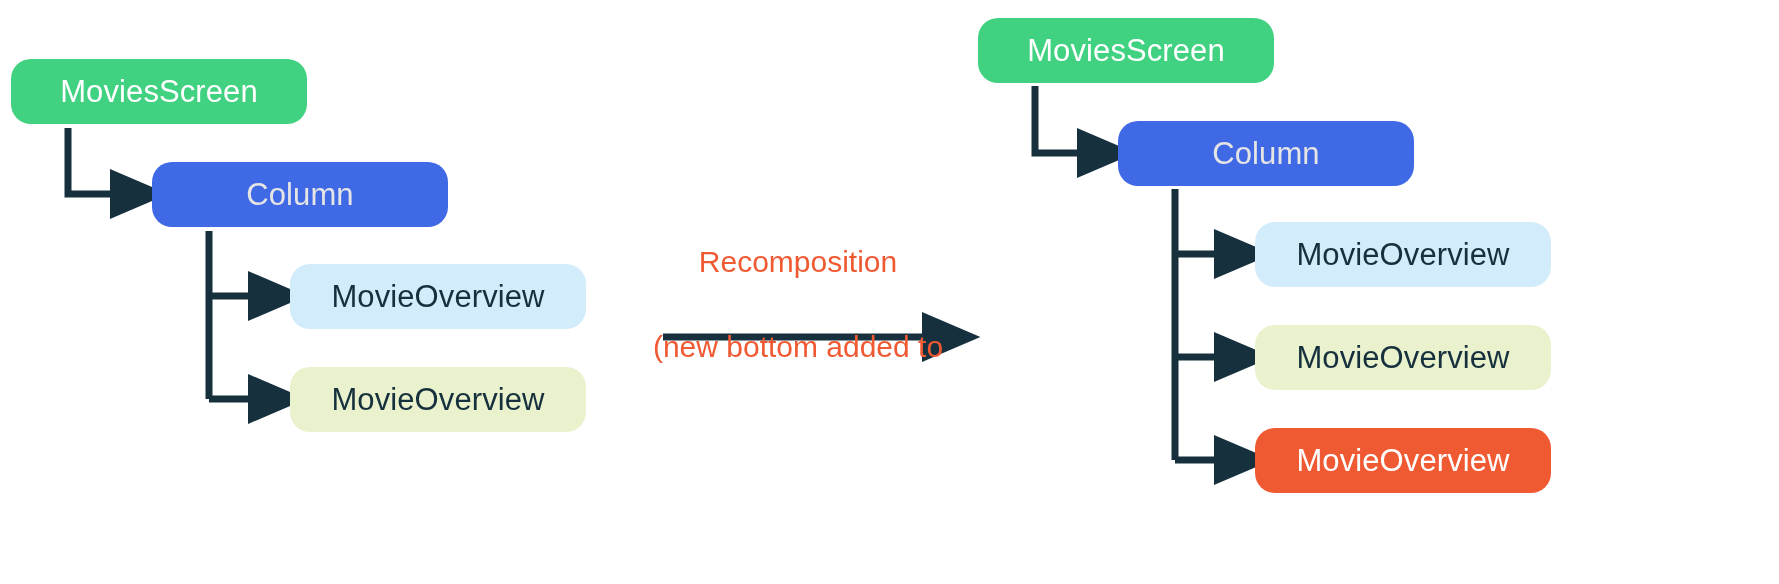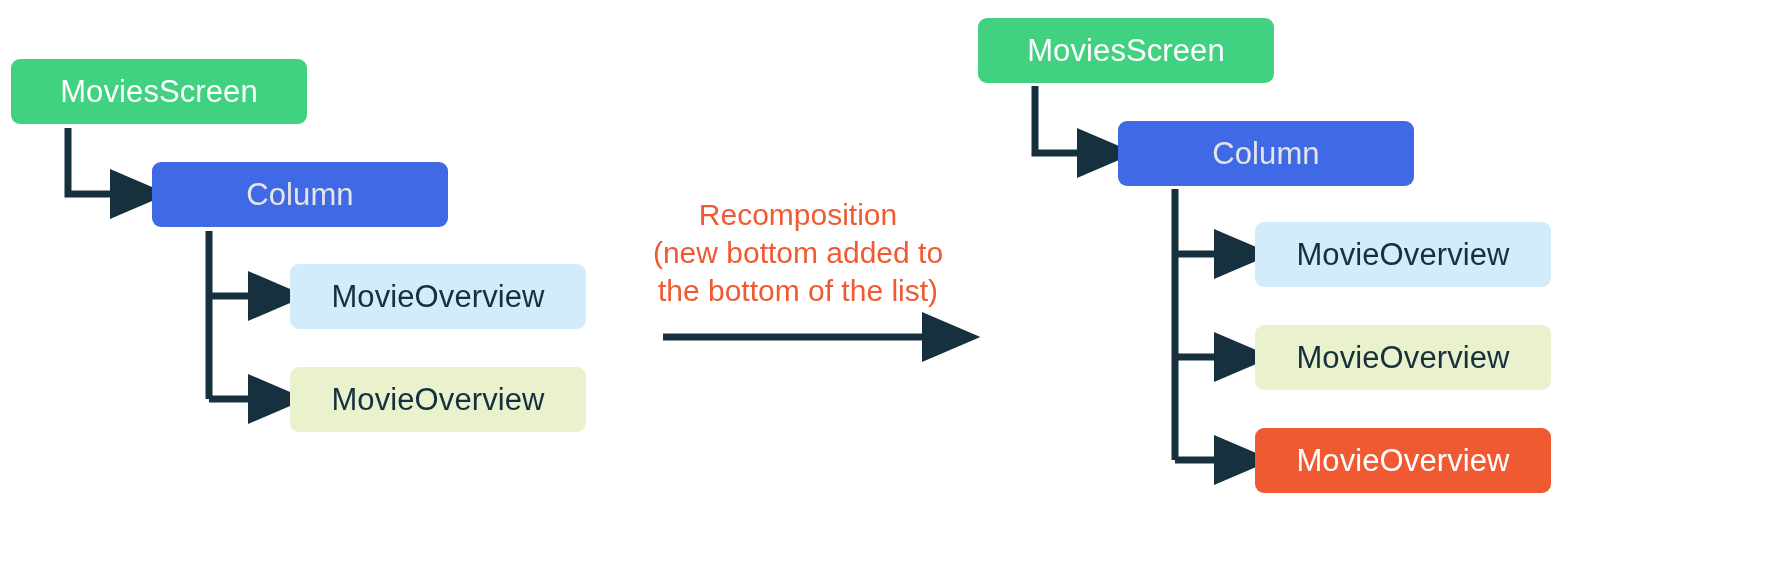--- a/index.html
+++ b/index.html
@@ -16,21 +16,21 @@
     width: 1779px;
     height: 584px;
     background: #ffffff;
     overflow: hidden;
   }
   .node {
     position: absolute;
     display: flex;
     align-items: center;
     justify-content: center;
-    border-radius: 9px;
+    border-radius: 20px;
     box-sizing: border-box;
     font-size: 31px;
     line-height: 1;
     letter-spacing: 0.1px;
     white-space: nowrap;
   }
   .node.green   { background: #41D281; color: #ffffff; }
   .node.blue    { background: #4069E5; color: #e5e5e5; }
   .node.lblue   { background: #D3ECFB; color: #16303D; }
   .node.lyellow { background: #E9F2CC; color: #16303D; }
@@ -47,21 +47,21 @@
   }
 
   .caption {
     position: absolute;
     text-align: center;
     color: #F05A33;
     font-size: 30px;
     line-height: 38px;
     white-space: nowrap;
   }
-  .caption .cap-line { display: block; }
+  .caption .cap-line { display: block; margin-top: 47px; }
 </style>
 </head>
 <body>
 
 <div id="stage">
 
   <svg class="edge-svg" viewBox="0 0 1779 584" xmlns="http://www.w3.org/2000/svg">
     <defs>
       <marker id="ah" markerWidth="9" markerHeight="9" refX="1.2" refY="4" orient="auto" markerUnits="strokeWidth">
         <path d="M0,0.4 L8.4,4 L0,7.6 z" fill="#16303D"></path>
@@ -98,21 +98,20 @@
 
   <div class="node blue" style="left:152px; top:162px; width:296px; height:65px;">Column</div>
 
   <div class="node lblue" style="left:290px; top:264px; width:296px; height:65px;">MovieOverview</div>
 
   <div class="node lyellow" style="left:290px; top:367px; width:296px; height:65px;">MovieOverview</div>
 
   <div class="caption" style="left:598px; top:196px; width:400px;">
     <span class="cap-line">Recomposition</span>
     <span class="cap-line">(new bottom added to</span>
-    <span class="cap-line">the bottom of the list)</span>
   </div>
 
   <div class="node green" style="left:978px; top:18px; width:296px; height:65px;">MoviesScreen</div>
 
   <div class="node blue" style="left:1118px; top:121px; width:296px; height:65px;">Column</div>
 
   <div class="node lblue" style="left:1255px; top:222px; width:296px; height:65px;">MovieOverview</div>
 
   <div class="node lyellow" style="left:1255px; top:325px; width:296px; height:65px;">MovieOverview</div>
 

